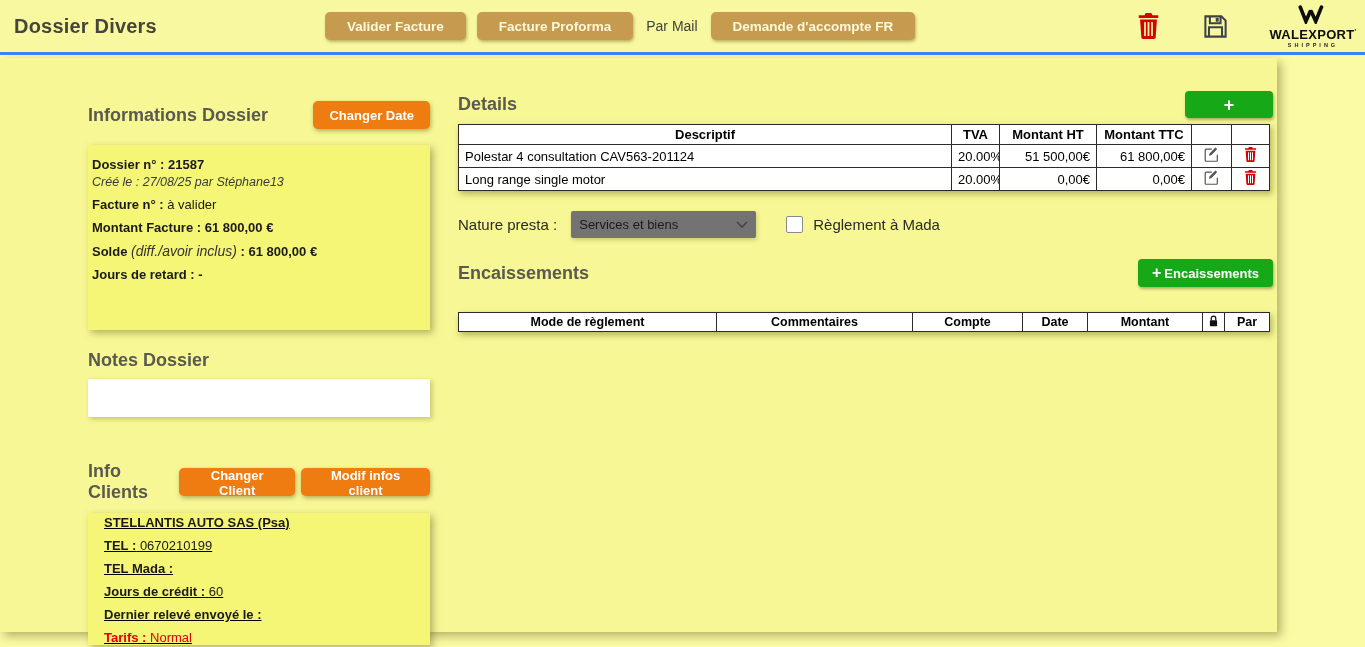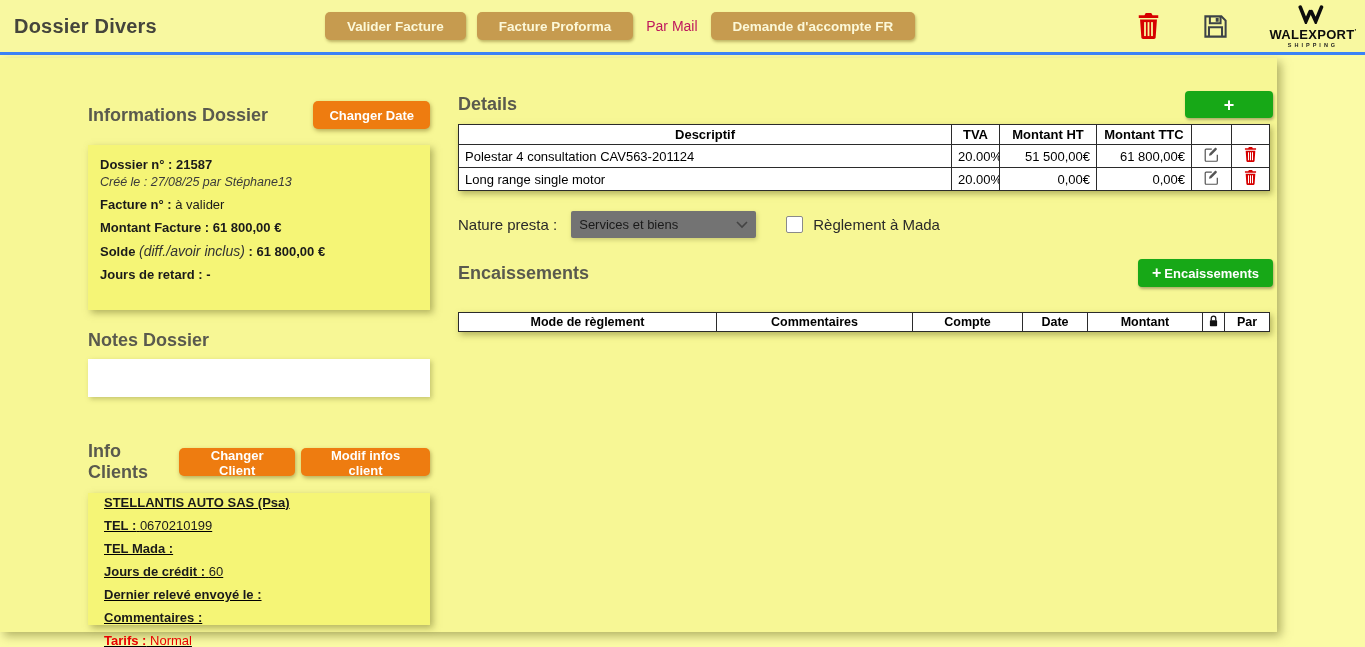--- a/index.html
+++ b/index.html
@@ -18,21 +18,21 @@
     border-bottom:3px solid #3b82f6;
     display:flex; align-items:center;
   }
   .title { margin:0 0 0 14px; font-size:20px; font-weight:bold; color:#45453c; letter-spacing:.2px; }
   .hdr-actions { margin-left:168px; display:flex; align-items:center; gap:11px; }
   .btn-tan {
     background:#c69b4f; color:#fcf8d8; border:none; border-radius:5px;
     height:28px; padding:0 22px; font-size:13.5px; font-weight:bold;
     font-family:inherit; cursor:pointer; box-shadow:1px 2px 3px rgba(120,100,30,.45);
   }
-  .par-mail { font-size:14px; color:#be185d; padding:0 2px; }
+  .par-mail { font-size:14px; color:#404040; padding:0 2px; }
   .hdr-icons { margin-left:auto; display:flex; align-items:center; margin-right:6px; }
   .icon-btn { cursor:pointer; display:inline-flex; align-items:center; }
   .icon-trash-hdr { margin-right:0; }
   .icon-save { margin-left:42px; }
   .logo { margin-left:38px; width:92px; text-align:center; line-height:1; }
   .logo-brand { font-size:13px; font-weight:800; color:#0d0d0d; letter-spacing:.3px; margin-top:1px; }
   .logo-tm { font-size:7px; vertical-align:top; }
   .logo-sub { font-size:5.5px; font-weight:bold; color:#222; letter-spacing:3px; margin-top:2px; }
 
   
@@ -50,21 +50,21 @@
 
   .btn-orange {
     background:#ee7c10; color:#fff; border:none; border-radius:5px;
     height:28px; padding:0 16px; font-size:13px; font-weight:bold;
     font-family:inherit; cursor:pointer; box-shadow:1px 2px 4px rgba(120,100,30,.5);
   }
 
   .panel {
     background:#f5f576; box-shadow:3px 3px 7px rgba(110,110,40,.5);
   }
-  .info-panel { margin-top:16px; height:165px; padding:12px 12px 0; }
+  .info-panel { margin-top:16px; height:185px; padding:12px 4px 0; }
   .client-panel { margin-top:10px; height:132px; padding:2px 16px 0;text-decoration:underline; }
   .pline { font-size:13px; color:#1a1a1a; line-height:16px; }
   .pline .b { font-weight:bold; }
   .created { margin-top:1px; font-style:italic; font-size:12.5px; color:#3a3a3a; }
   .gap { margin-top:7px; }
   .note { font-style:italic; font-size:14px; color:#333; }
   .red { color:#e80000; }
 
   .notes-h { margin-top:20px; }
   .notes-input {
@@ -204,23 +204,20 @@
       </div>
       <div class="pline gap">
         <span class="b">TEL Mada :</span> <span></span>
       </div>
       <div class="pline gap">
         <span class="b">Jours de crédit :</span> <span>60</span>
       </div>
       <div class="pline gap">
         <span class="b">Dernier relevé envoyé le :</span> <span></span>
       </div>
-      <div class="pline gap">
-        <span class="b">Commentaires :</span> <span></span>
-      </div>
       <div class="pline gap red">
         <span class="b">Tarifs :</span> <span>Normal</span>
       </div>
     </div>
   </div>
 
   <div class="right-col">
     <div class="sec-row">
       <h2>Details</h2>
       <button class="btn-green add-detail">+</button>

